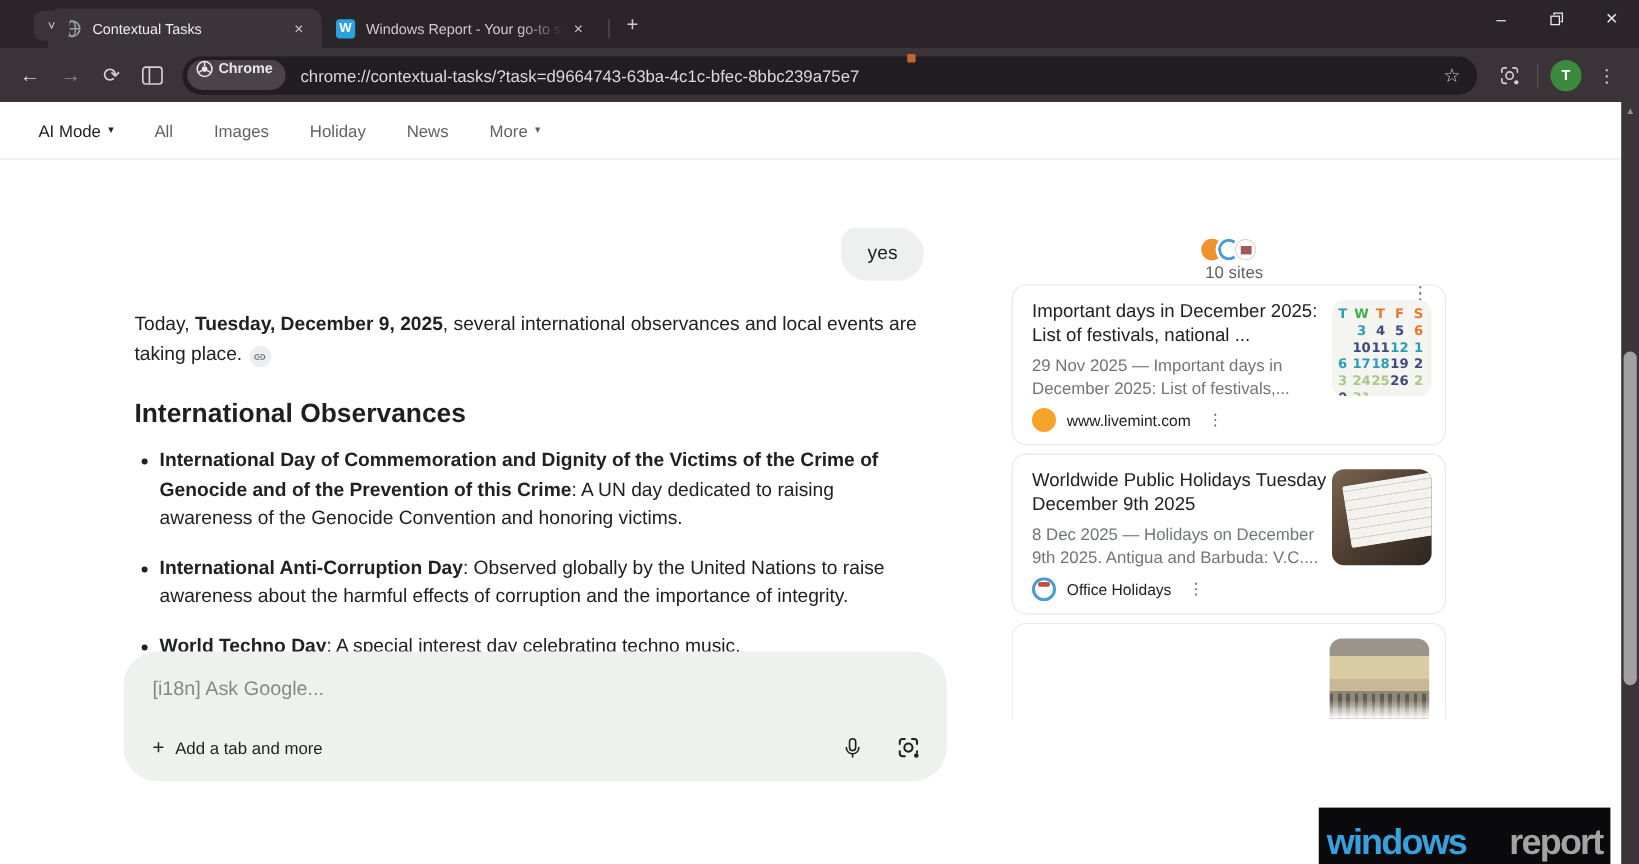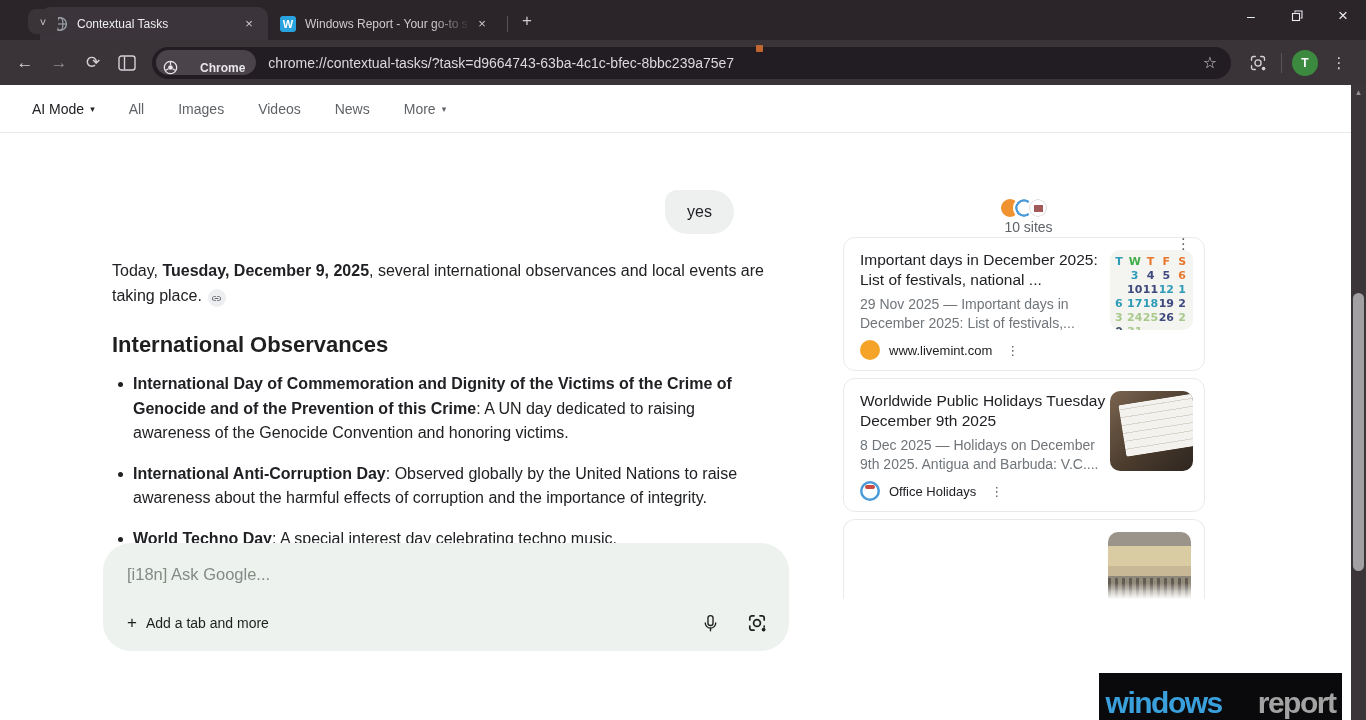--- a/index.html
+++ b/index.html
@@ -27,38 +27,38 @@
   .new-tab-btn { color:#cfcacf; font-size:17px; margin-bottom:6px; width:26px; height:26px;
     display:flex; align-items:center; justify-content:center; }
   .win-controls { position:absolute; right:0; top:0; height:32px; display:flex; }
   .win-btn { width:46px; height:32px; display:flex; align-items:center; justify-content:center; color:#e8eaed; font-size:14px; }
   .toolbar { height:45px; background:#3a3338; display:flex; align-items:center; padding:0 10px 0 8px; }
   .nav-ic { width:34px; height:34px; display:flex; align-items:center; justify-content:center;
     color:#d6d1d6; font-size:17px; flex:0 0 auto; }
   .nav-ic.dim { color:#8f8a90; }
   .omnibox { flex:1; height:32px; margin:0 10px 0 8px; background:#221d22; border-radius:16px;
     display:flex; align-items:center; padding:0 10px 0 4px; position:relative; }
-  .chrome-chip { height:25px; background:#4a434a; border-radius:13px; display:flex; align-items:flex-end;
-    padding:0 11px 0 7px; gap:22px; color:#e9e6e9; font-size:12px; font-weight:700; flex:0 0 auto; }
+  .chrome-chip { height:25px; background:#4a434a; border-radius:13px; display:flex; align-items:flex-start;
+    padding:0 11px 0 7px; gap:4px; color:#e9e6e9; font-size:12px; font-weight:700; flex:0 0 auto; }
   .url-text { flex:1; margin-left:12px; color:#dcd8dc; font-size:14px; white-space:nowrap; overflow:hidden; }
   .star-ic { color:#cfcacf; font-size:16px; padding:0 4px; }
   .rec-dot { position:absolute; left:756px; top:45px; width:7px; height:7px; background:#c2652e; border-radius:1px; }
   .tb-sep { width:1px; height:20px; background:#5a545a; margin:0 6px; }
   .avatar { width:26px; height:26px; border-radius:50%; background:#3b8a3f; color:#fff; font-size:12px; font-weight:700;
     display:flex; align-items:center; justify-content:center; margin:0 4px; }
 
   
   #page { position:absolute; left:0; top:85px; width:1351px; height:635px; background:#fff; }
   .navbar { position:absolute; left:0; top:0; width:100%; height:48px; border-bottom:1px solid #e8e8e8;
     display:flex; align-items:center; padding-left:32px; gap:34px; }
   .nav-item { font-size:14px; color:#5f6368; display:flex; align-items:center; gap:6px; }
   .nav-item.active { color:#202124; }
   .nav-caret { font-size:9px; }
 
-  .user-bubble { position:absolute; left:665px; top:105px; background:#eef0f0; color:#202124;
+  .user-bubble { position:absolute; left:701px; top:105px; background:#eef0f0; color:#202124;
     border-radius:12px 22px 22px 22px; padding:13px 22px; font-size:16px; }
 
   .intro { position:absolute; left:112px; top:174px; width:668px; font-size:16px; line-height:24.5px; color:#202124; }
   .intro b { font-weight:700; }
   .link-chip { display:inline-flex; width:18px; height:18px; border-radius:50%; background:#eceef0;
     align-items:center; justify-content:center; vertical-align:-3px; margin-left:6px; }
   .section-h { position:absolute; left:112px; top:247px; font-size:22px; font-weight:700; color:#1f1f1f; }
   .bullets { position:absolute; left:112px; top:287px; width:652px; list-style:none; }
   .bullets li { position:relative; padding-left:21px; font-size:16px; line-height:24.5px; color:#202124; margin-bottom:16px; }
   .bullets li::before { content:""; position:absolute; left:6px; top:10px; width:5px; height:5px; border-radius:50%; background:#202124; }
@@ -206,21 +206,21 @@
       <span>AI Mode</span>
       <span class="nav-caret">▾</span>
     </div>
     <div class="nav-item">
         <span>All</span>
       </div>
     <div class="nav-item">
         <span>Images</span>
       </div>
     <div class="nav-item">
-        <span>Videos</span>
+        <span>Holiday</span>
       </div>
     <div class="nav-item">
         <span>News</span>
       </div>
     <div class="nav-item">
       <span>More</span>
       <span class="nav-caret">▾</span>
     </div>
   </div>
 

